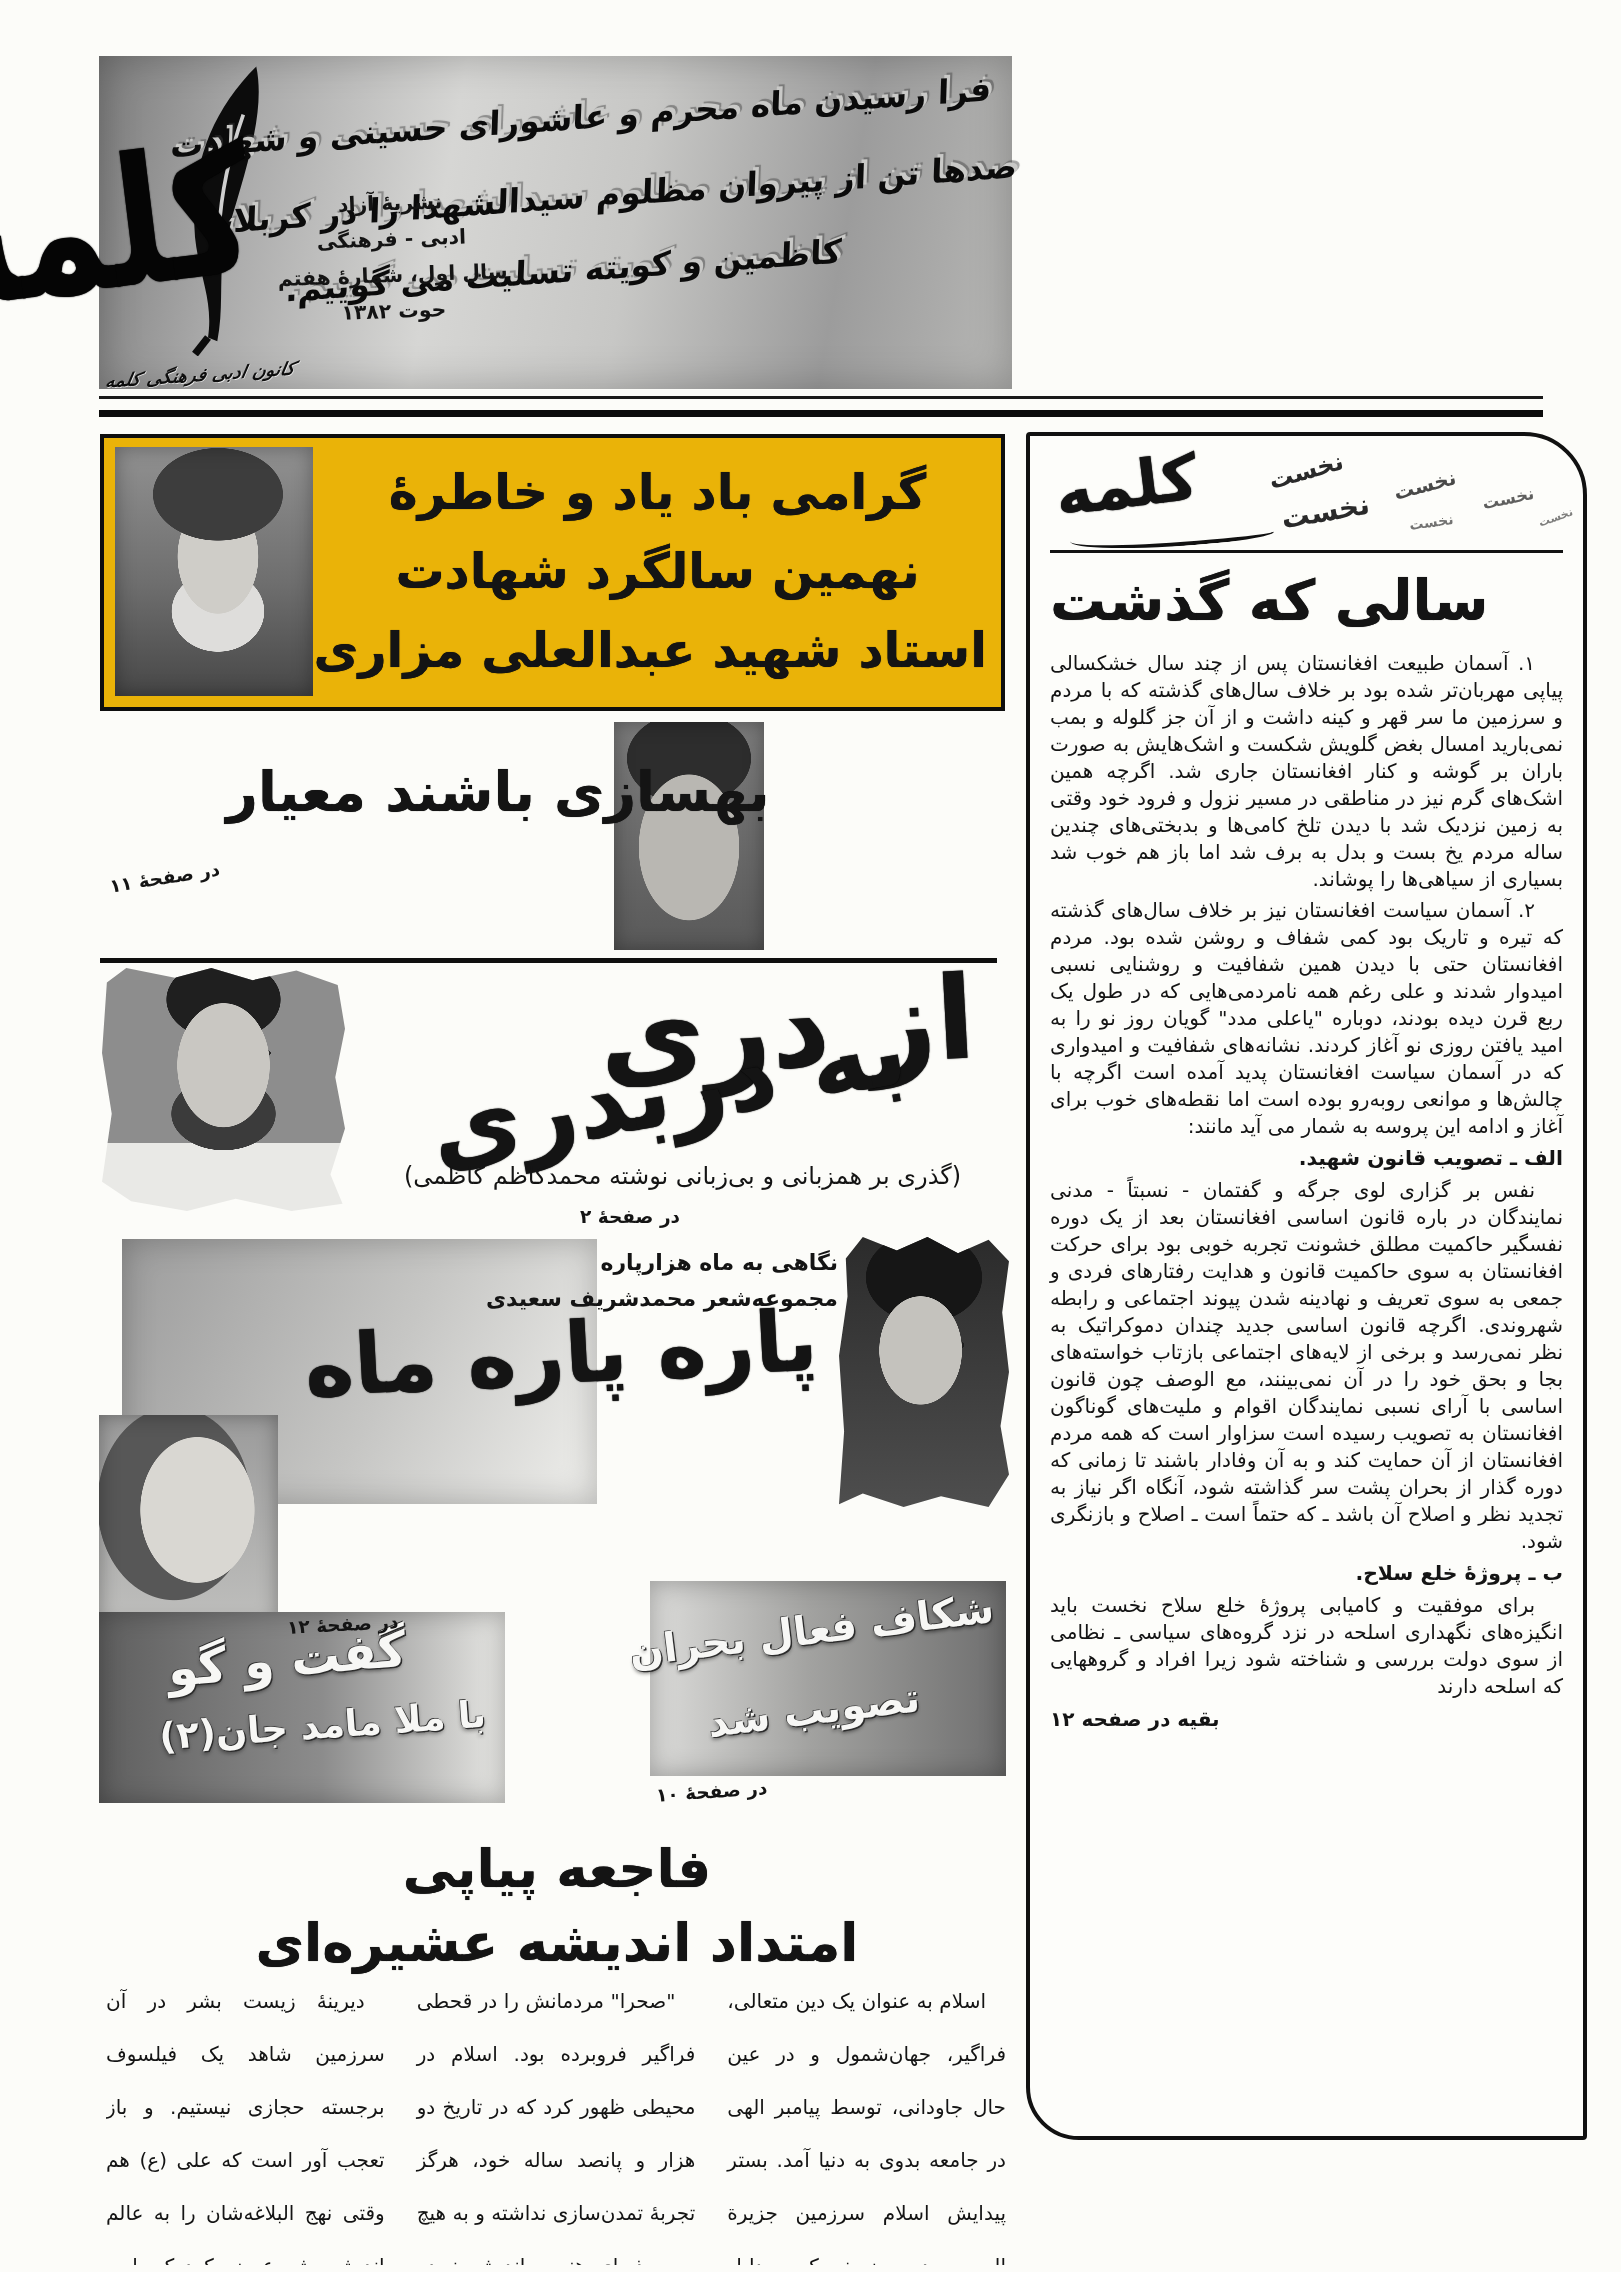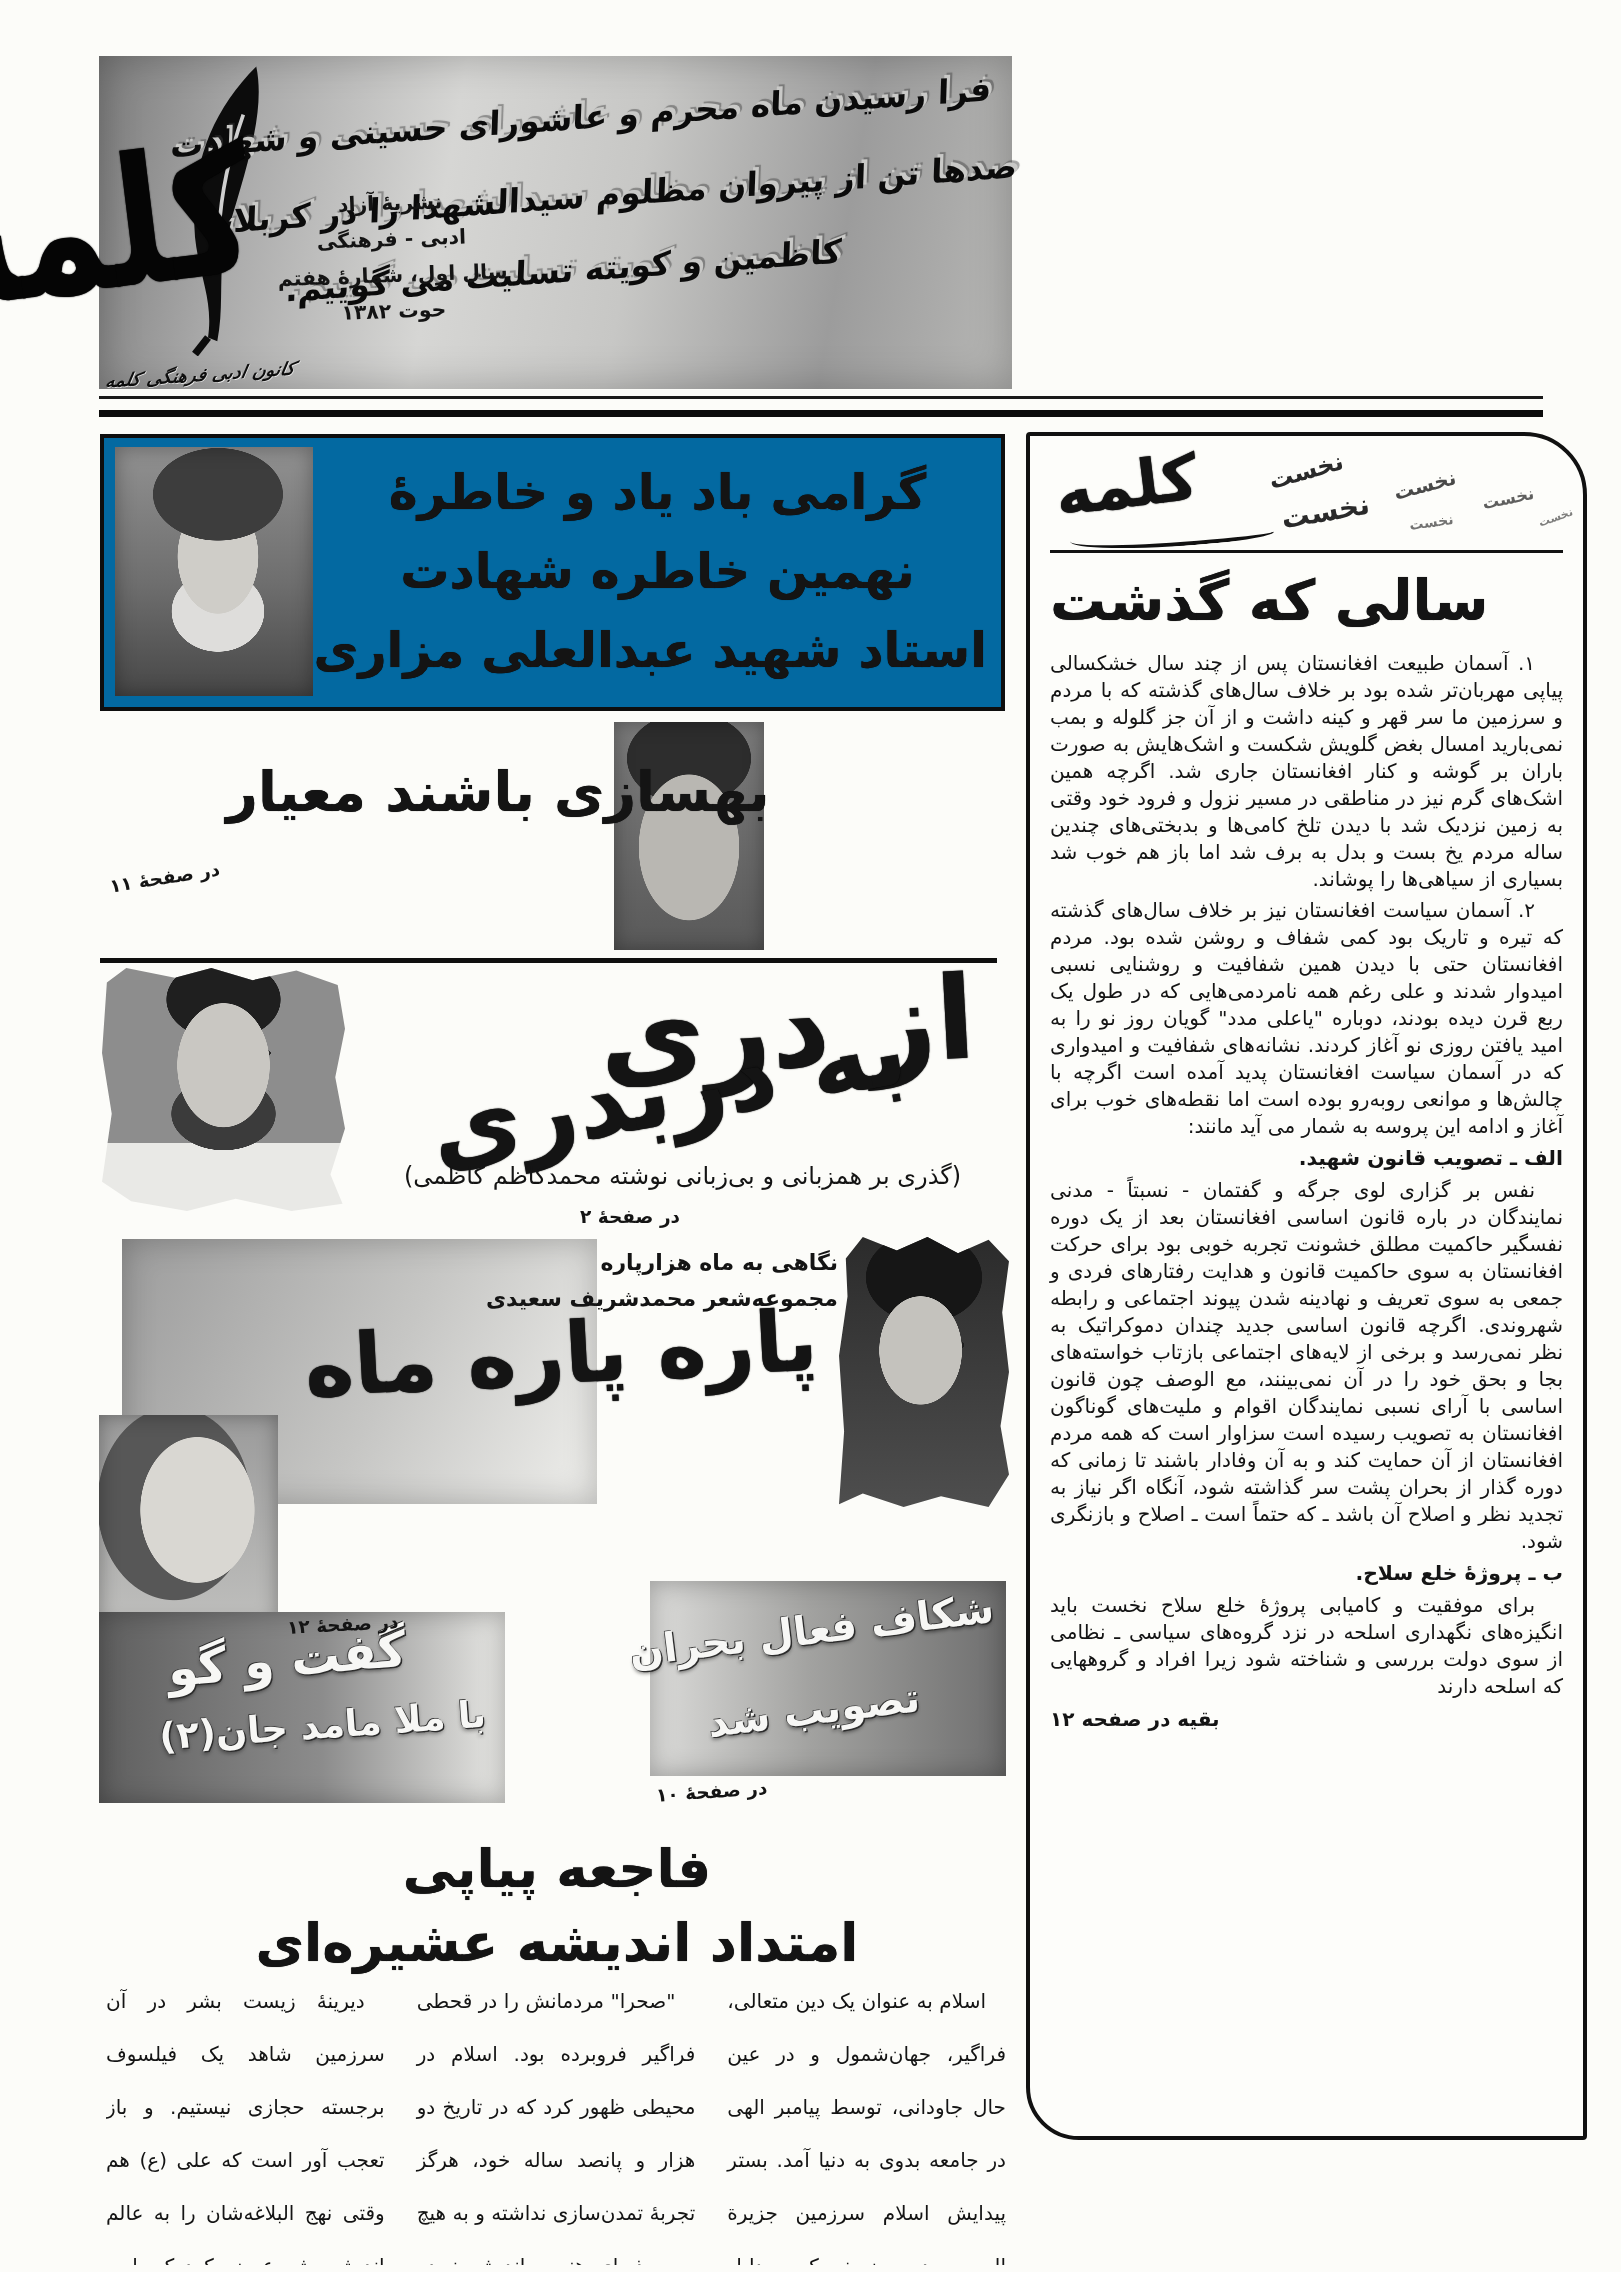--- a/index.html
+++ b/index.html
@@ -69,21 +69,21 @@
   .ed-body p{
     margin:0 0 4px 0;font-size:20px;line-height:27px;text-align:justify;
     text-indent:28px;letter-spacing:0;
   }
   .ed-sub{font-weight:800;font-size:20.4px;line-height:29px;margin:4px 0;}
   .ed-more{font-weight:800;font-size:20px;text-align:left;margin-top:6.6px;}
 
   
   .lead-box{
     left:100px;top:434px;width:905px;height:277px;border:4.6px solid #0e0e0e;
-    background:#0369a1;box-sizing:border-box;
+    background:#eab308;box-sizing:border-box;
   }
   .portrait{box-shadow:inset 0 0 20px rgba(0,0,0,.35);}
   .ph-mazari{
     left:10.6px;top:9.2px;width:198px;height:249px;
     background:
       radial-gradient(ellipse 66px 47px at 52% 19%, #3d3d3d 0 98%, transparent 99%),
       radial-gradient(ellipse 41px 58px at 52% 44%, #cfcdc8 0 98%, transparent 99%),
       radial-gradient(ellipse 47px 41px at 52% 66%, #dedddb 0 98%, transparent 99%),
       linear-gradient(180deg,#919191 0%,#6e6e6e 55%,#474747 100%);
   }
@@ -245,21 +245,21 @@
       <div class="ed-sub">ب ـ پروژهٔ خلع سلاح.</div>
       <p>برای موفقیت و کامیابی پروژهٔ خلع سلاح نخست باید انگیزه‌های نگهداری اسلحه در نزد گروه‌های سیاسی ـ نظامی از سوی دولت بررسی و شناخته شود زیرا افراد و گروههایی که اسلحه دارند</p>
       <div class="ed-more">بقیه در صفحه ۱۲</div>
     </div>
   </div>
 
   <div class="abs lead-box">
     <div class="abs portrait ph-mazari"></div>
     <div class="abs lead-title">
       <div>گرامی باد یاد و خاطرهٔ</div>
-      <div>نهمین خاطره شهادت</div>
+      <div>نهمین سالگرد شهادت</div>
       <div>استاد شهید عبدالعلی مزاری</div>
     </div>
   </div>
 
   <div class="abs portrait ph-lang"></div>
   <div class="abs lang-title">
     <div>بهسازی باشند معیار</div>
   </div>
   <div class="abs pref ref-lang">در صفحهٔ ۱۱</div>
   <div class="abs sec-rule"></div>

